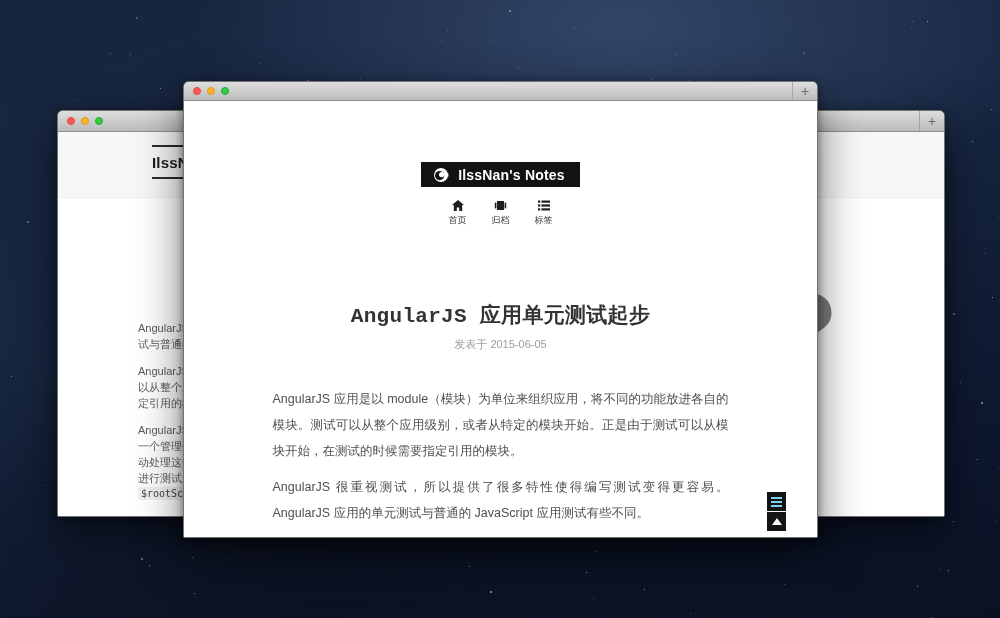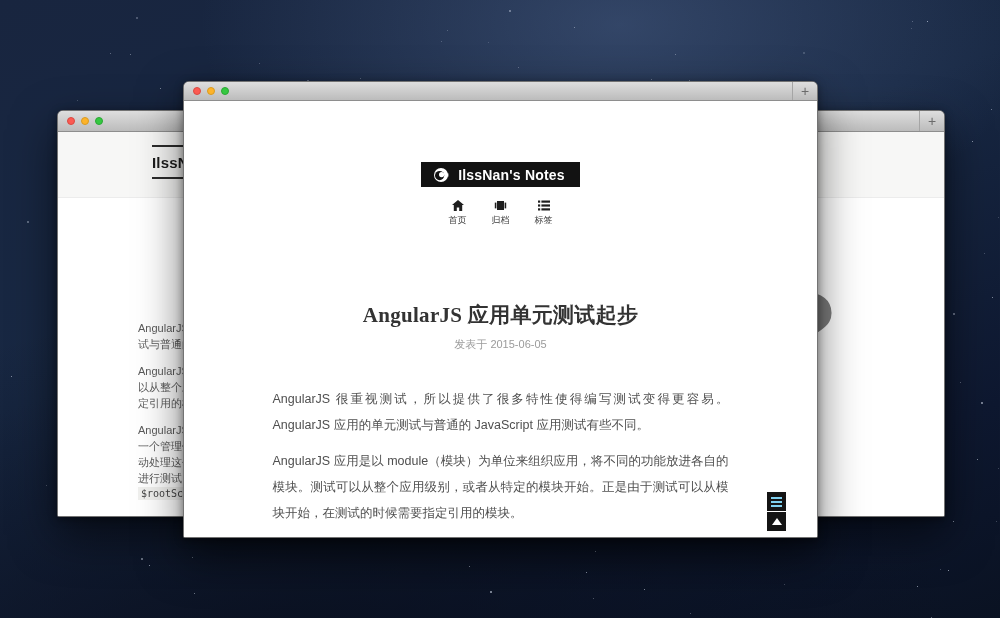--- a/index.html
+++ b/index.html
@@ -62,21 +62,21 @@
     background:#121212; color:#fff; height:25px; padding:0 15px 0 12px; }
   .site-badge .logo { display:block; }
   .site-badge .name { font-size:14px; font-weight:bold; letter-spacing:.2px; }
 
   .main-nav { display:flex; justify-content:center; gap:17px; margin-top:13px; }
   .nav-item { display:flex; flex-direction:column; align-items:center; gap:3px;
     cursor:pointer; width:26px; }
   .nav-item svg { display:block; }
   .nav-item .lbl { font-size:9px; color:#3d3d3d; white-space:nowrap;font-family:Liberation Serif, serif; }
 
-  .post-title { margin-top:74px; font-family:Liberation Serif, serif;
+  .post-title { margin-top:74px; font-family:Liberation Mono, monospace;
     font-size:21px; font-weight:bold; color:#333; letter-spacing:.3px; }
   .post-date { margin-top:8px; font-size:11px; color:#9b9b9b; }
 
   .post-body { width:456px; margin:34px auto 0 auto; text-align:justify;
     font-size:12.5px; line-height:26px; color:#4f4f4f; }
   .post-body p { margin-bottom:10px; }
 
   .floaters { position:absolute; right:31px; bottom:6px; display:flex;
     flex-direction:column; gap:1px; }
   .fl-btn { width:19px; height:19px; background:#141414; display:flex;
@@ -308,22 +308,22 @@
             <rect x="3.4" y="8.3" width="8.6" height="2.2" fill="#1e1e1e"></rect>
           </svg>
           <span class="lbl">标签</span>
         </div>
       </div>
 
       <h1 class="post-title">AngularJS 应用单元测试起步</h1>
       <div class="post-date">发表于 2015-06-05</div>
 
       <div class="post-body" id="post-body">
+          <p><span>AngularJS 应用是以 module（模块）为单位来组织应用，将不同的功能放进各自的模块。测试可以从整个应用级别，或者从特定的模块开始。正是由于测试可以从模块开始，在测试的时候需要指定引用的模块。</span></p>
           <p><span>AngularJS 很重视测试，所以提供了很多特性使得编写测试变得更容易。AngularJS 应用的单元测试与普通的 JavaScript 应用测试有些不同。</span></p>
-          <p><span>AngularJS 应用是以 module（模块）为单位来组织应用，将不同的功能放进各自的模块。测试可以从整个应用级别，或者从特定的模块开始。正是由于测试可以从模块开始，在测试的时候需要指定引用的模块。</span></p>
           <p></p>
         </div>
 
       <div class="floaters">
         <div class="fl-btn">
           <span class="toc-bars">
               <i></i>
               <i></i>
               <i></i>
             </span>

